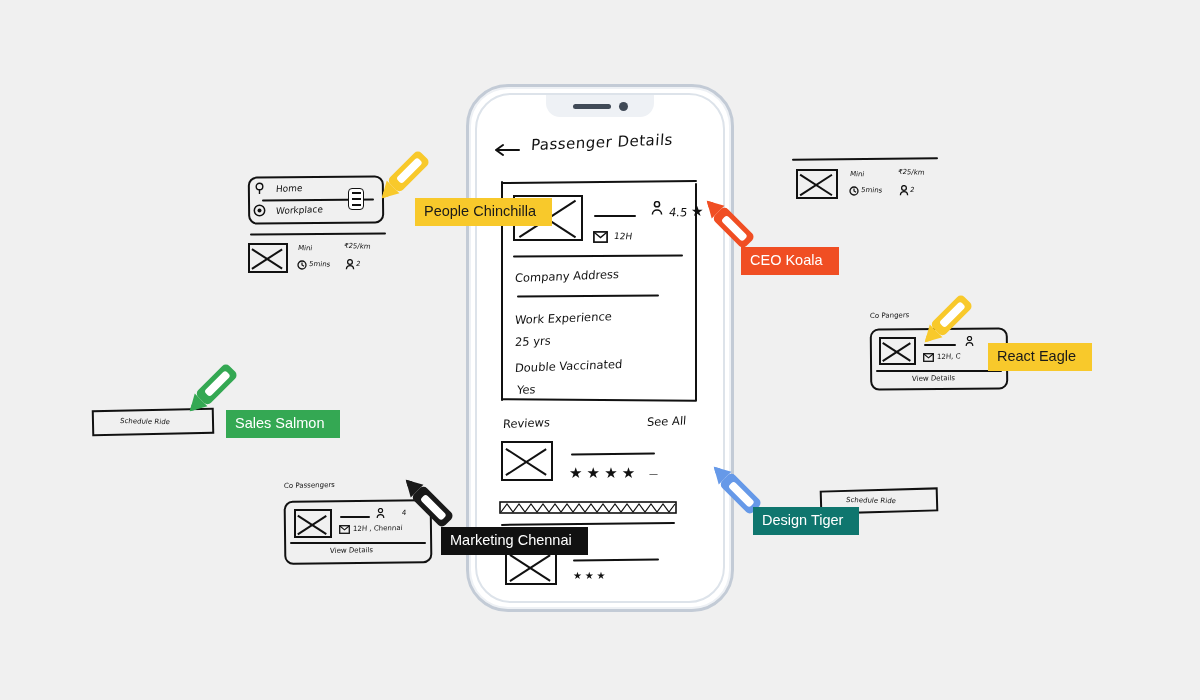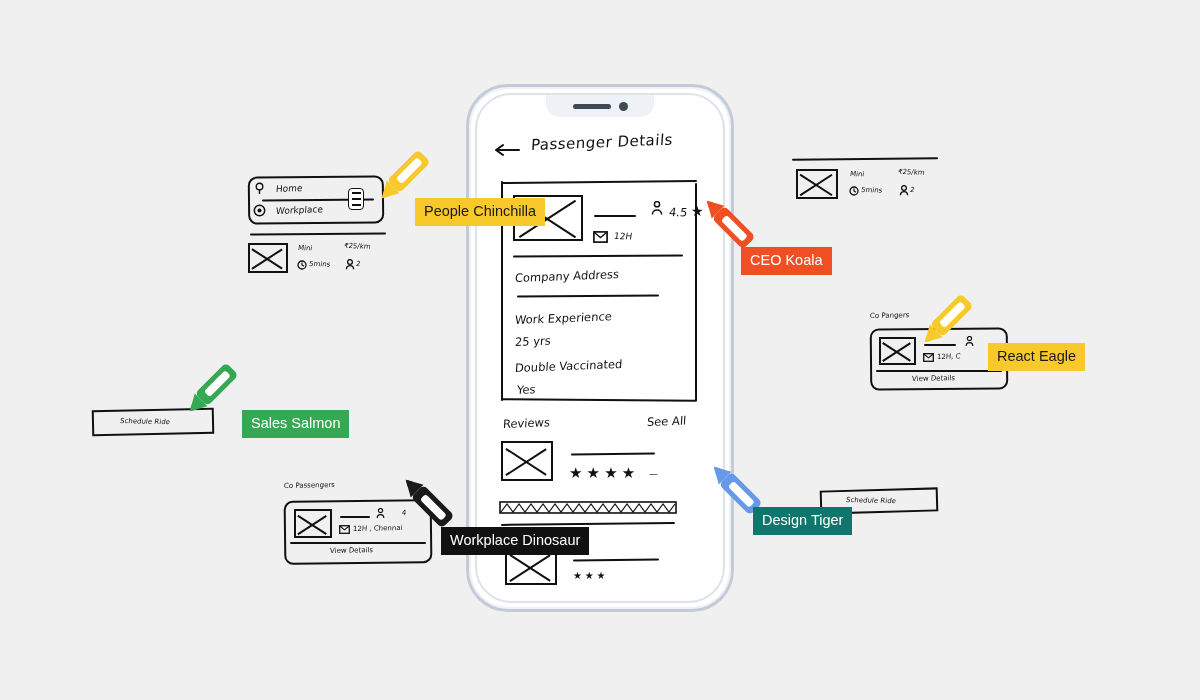--- a/index.html
+++ b/index.html
@@ -84,21 +84,21 @@
     width: 101%; height: 2px; background: #111; transform-origin: center;
   }
   .imgbox:before { transform: rotate(33deg) ; }
   .imgbox:after  { transform: rotate(-33deg); }
 
   
   .nametag {
     position: absolute;
     font-size: 14.5px;
     line-height: 1;
-    padding: 6px 9px 7px 9px;
+    padding: 6px 16px 7px 9px;
     white-space: nowrap;
     font-family: "Liberation Sans", sans-serif;
   }
   .tag-yellow { background: #f8c92b; color: #1a1a1a; }
   .tag-red    { background: #f04e23; color: #ffffff; }
   .tag-green  { background: #34a853; color: #ffffff; }
   .tag-black  { background: #111111; color: #ffffff; }
   .tag-blue   { background: #0f766e; color: #ffffff; }
 
   
@@ -357,19 +357,19 @@
       </g>
     </svg>
   </div>
 
   <div class="nametag tag-yellow" style="left:415px; top:198px;">People Chinchilla</div>
 
   <div class="nametag tag-red" style="left:741px; top:247px;">CEO Koala</div>
 
   <div class="nametag tag-yellow" style="left:988px; top:343px;">React Eagle</div>
 
-  <div class="nametag tag-green" style="left:226px; top:410px;margin-left:16px;">Sales Salmon</div>
-
-  <div class="nametag tag-black" style="left:441px; top:527px;">Workplace Dinosaur</div>
+  <div class="nametag tag-green" style="left:226px; top:410px;">Sales Salmon</div>
+
+  <div class="nametag tag-black" style="left:441px; top:527px;">Marketing Chennai</div>
 
   <div class="nametag tag-blue" style="left:753px; top:507px;">Design Tiger</div>
 
 </div>
 
 </body></html>

